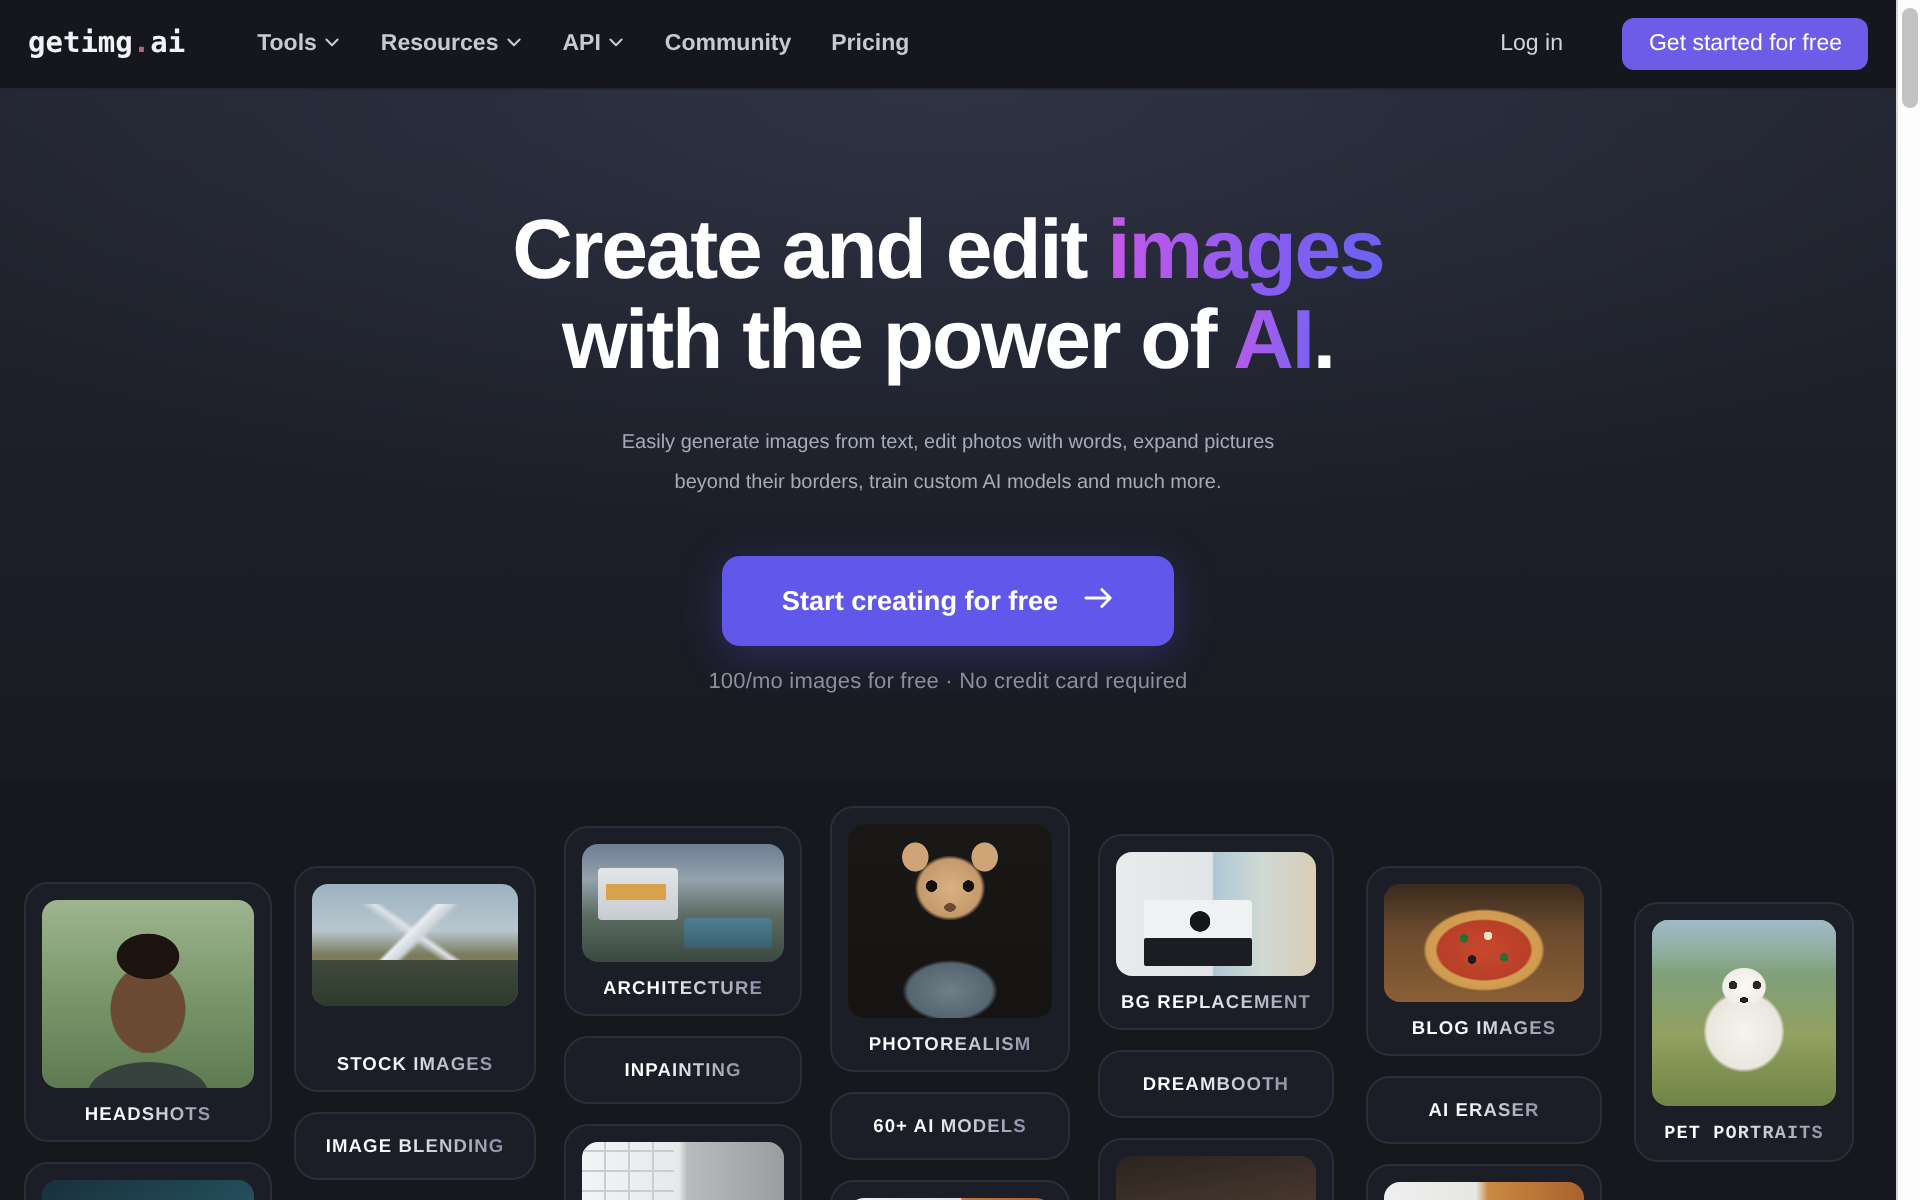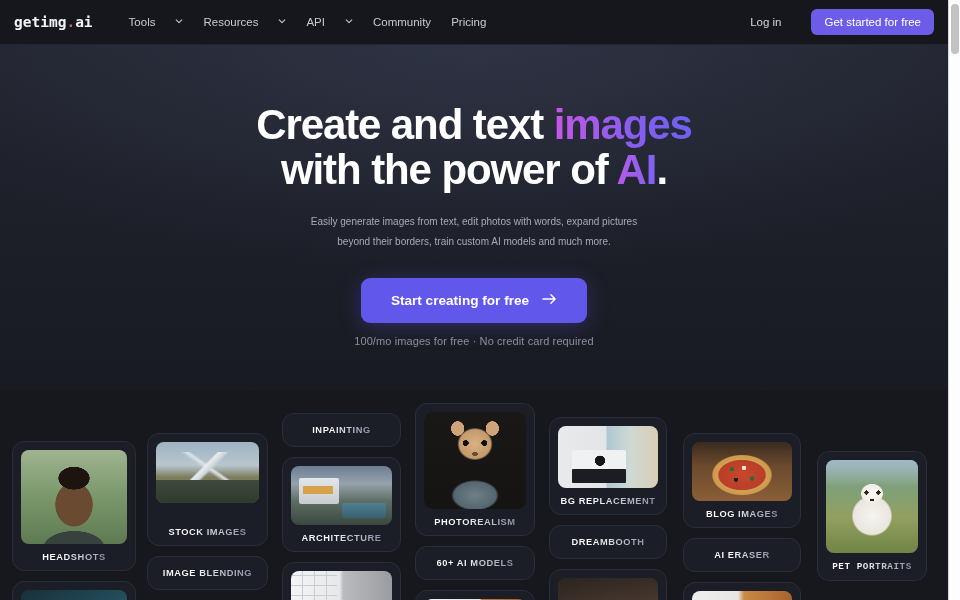--- a/index.html
+++ b/index.html
@@ -28,22 +28,22 @@
   }
   #logo {
     margin-left:14px;
     font-family:"DejaVu Sans Mono", monospace;
     font-size:14.5px; font-weight:700; letter-spacing:0px;
     color:#f2f3f7; white-space:nowrap;
   }
   #logo .dot { color:#b66a7a; }
   #nav { display:flex; align-items:center; margin-left:26px; gap:0px; }
   .nav-item {
-    display:flex; align-items:center; gap:20px;
-    font-size:11.5px; color:#c8cad2; font-weight:400;
+    display:flex; align-items:center; gap:4px;
+    font-size:11.5px; color:#c8cad2; font-weight:700;
     padding:6px 10px; border-radius:5px; cursor:pointer;
     white-space:nowrap;
   }
   .chev { display:inline-block; width:8px; height:8px; position:relative; top:-1px; }
   .chev svg { display:block; }
   #header-right {
     margin-left:auto; display:flex; align-items:center; gap:20px; margin-right:14px;
   }
   #login {
     font-size:11.5px; color:#d2d4db; padding:6px 10px; cursor:pointer; white-space:nowrap;
@@ -183,21 +183,21 @@
 
     <div id="header-right">
       <div id="login">Log in</div>
       <button id="cta-top">Get started for free</button>
     </div>
   </div>
 
   <div id="hero">
     <h1 id="title">
       <div>
-        <span>Create and text </span><span class="grad-images">images</span>
+        <span>Create and edit </span><span class="grad-images">images</span>
       </div>
       <div>
         <span>with the power of </span><span class="grad-ai">AI</span><span>.</span>
       </div>
     </h1>
 
     <div id="subtitle">
       <div>Easily generate images from text, edit photos with words, expand pictures</div>
       <div>beyond their borders, train custom AI models and much more.</div>
     </div>
@@ -252,31 +252,31 @@
       </div>
       <div class="card" style="width:121px;">
         <div class="thumb" style="height:54px;">
           <div class="ph" style="background:linear-gradient(160deg,#1d2a30 0%, #2a4650 55%, #3d6a74 100%);"></div>
         </div>
         <div class="card-label"></div>
       </div>
     </div>
 
     <div class="col" style="left:282px; top:23px;">
-      <div class="card pill" style="width:119px;">
-        <div class="card-label">INPAINTING</div>
-      </div>
       <div class="card" style="width:119px;">
         <div class="thumb" style="height:59px;">
           <div class="ph" style="background:linear-gradient(180deg,#6d7d93 0%, #95a2ad 30%, #5d6d63 60%, #39493f 100%);"></div>
           <div class="ph" style="background:linear-gradient(180deg,#e3e6e8 0%, #c8ccd0 100%); left:8%; top:20%; right:52%; bottom:36%; border-radius:2px;"></div>
           <div class="ph" style="background:#d8a24a; left:12%; top:34%; right:58%; bottom:52%;"></div>
           <div class="ph" style="background:linear-gradient(180deg,#4f7f93 0%, #39606f 100%); left:50%; top:62%; right:6%; bottom:12%; border-radius:2px;"></div>
         </div>
         <div class="card-label">ARCHITECTURE</div>
+      </div>
+      <div class="card pill" style="width:119px;">
+        <div class="card-label">INPAINTING</div>
       </div>
       <div class="card" style="width:119px;">
         <div class="thumb" style="height:54px;">
           <div class="ph" style="background:linear-gradient(90deg,#f3f4f6 0%, #e7e8ea 48%, #b9bbbe 52%, #9a9ca0 100%);"></div>
           <div class="ph" style="background:
             repeating-linear-gradient(0deg, transparent 0 9px, #c9ccd1 9px 10px),
             repeating-linear-gradient(90deg, transparent 0 11px, #c9ccd1 11px 12px);
             right:54%;"></div>
         </div>
         <div class="card-label"></div>

